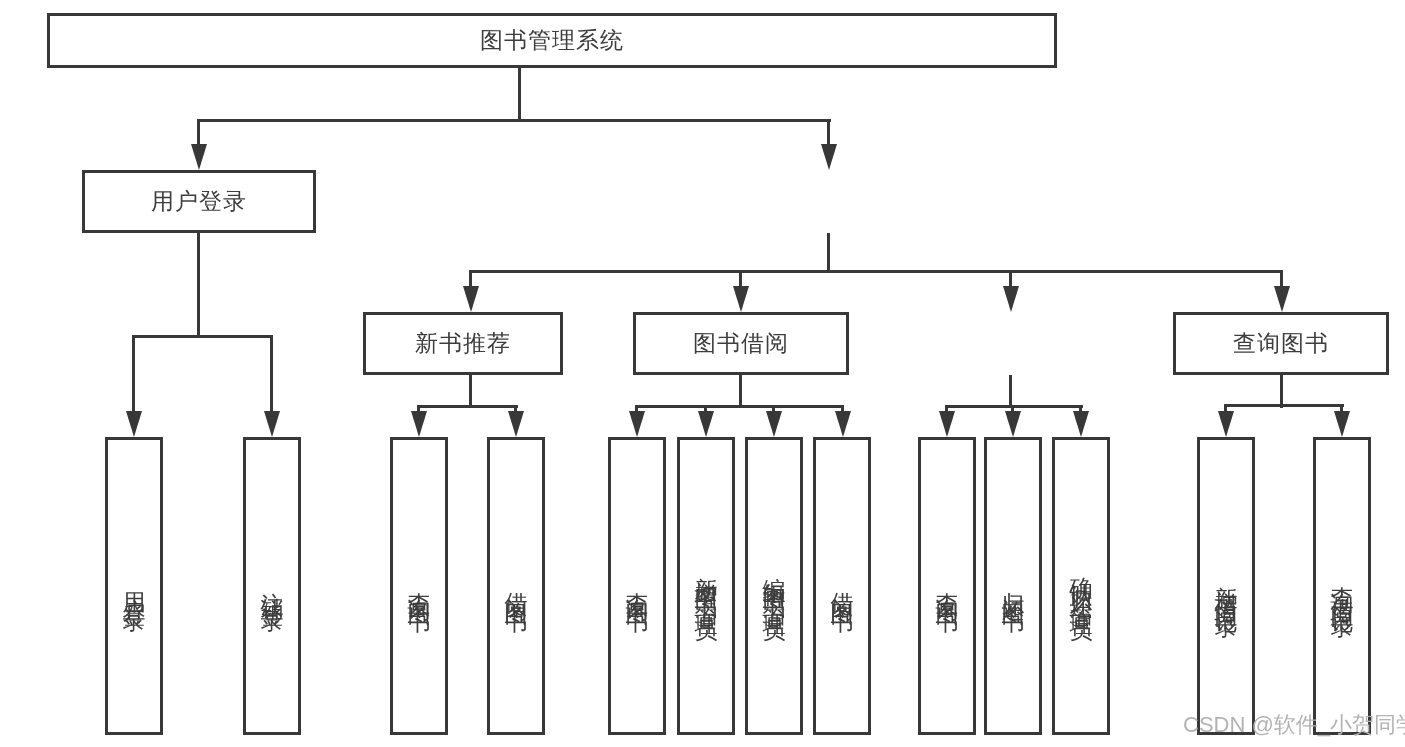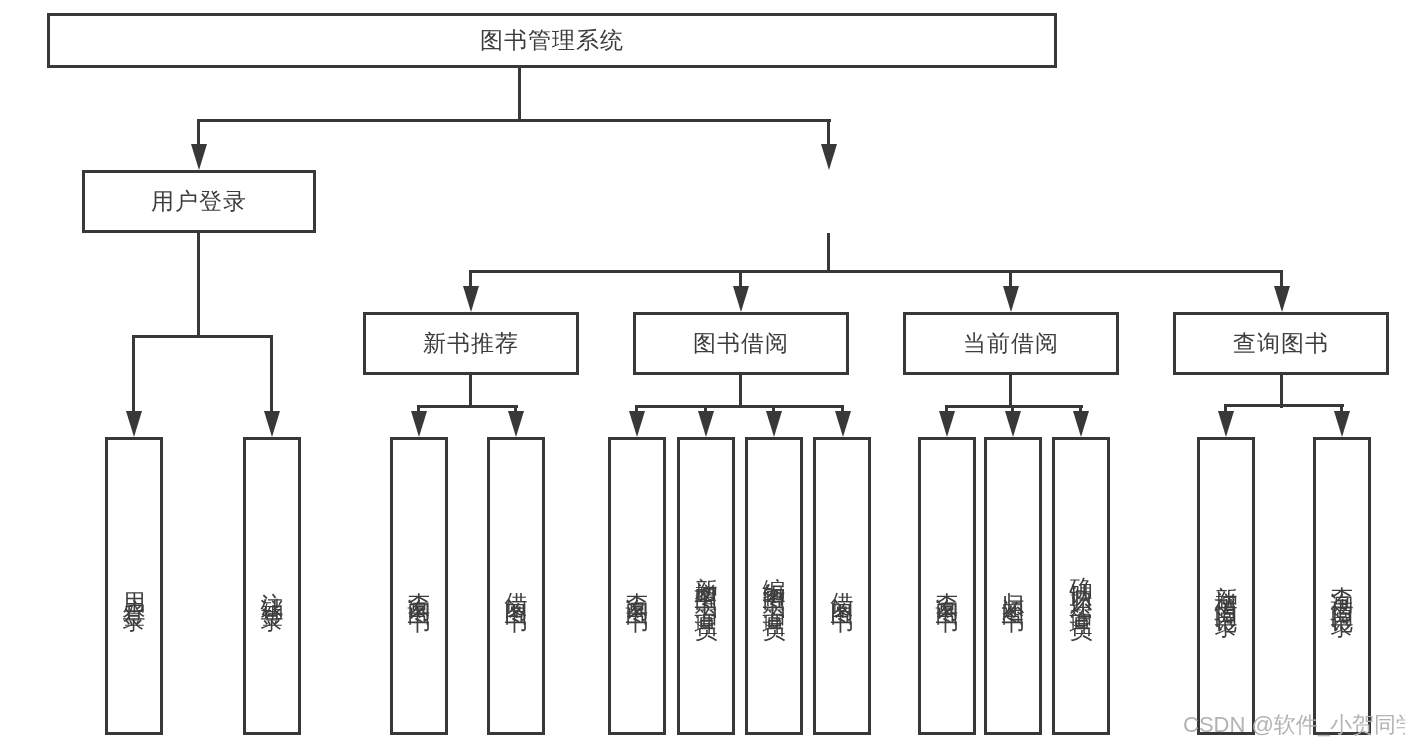--- a/index.html
+++ b/index.html
@@ -83,28 +83,25 @@
   <div class="hline" style="left:469px;top:270px;width:814px;"></div>
   <div class="vline" style="left:469px;top:270px;height:22px;"></div>
   <div class="vline" style="left:739px;top:270px;height:22px;"></div>
   <div class="vline" style="left:1009px;top:270px;height:22px;"></div>
   <div class="vline" style="left:1280px;top:270px;height:22px;"></div>
   <div class="arrow" style="left:463px;top:286px;"></div>
   <div class="arrow" style="left:733px;top:286px;"></div>
   <div class="arrow" style="left:1003px;top:286px;"></div>
   <div class="arrow" style="left:1274px;top:286px;"></div>
 
-  <div class="box" style="left:363px;top:312px;width:216px;height:63px;">
+  <div class="box" style="left:363px;top:312px;width:200px;height:63px;">
     <span>新书推荐</span>
   </div>
   <div class="box" style="left:633px;top:312px;width:216px;height:63px;">
     <span>图书借阅</span>
-  </div>
-  <div class="box" style="left:903px;top:312px;width:216px;height:63px;">
-    <span>当前借阅</span>
   </div>
   <div class="box" style="left:1173px;top:312px;width:216px;height:63px;">
     <span>查询图书</span>
   </div>
 
   <div class="vline" style="left:469px;top:375px;height:33px;"></div>
   <div class="hline" style="left:417px;top:405px;width:101px;"></div>
   <div class="vline" style="left:417px;top:405px;height:12px;"></div>
   <div class="vline" style="left:514px;top:405px;height:12px;"></div>
   <div class="arrow" style="left:411px;top:411px;"></div>

